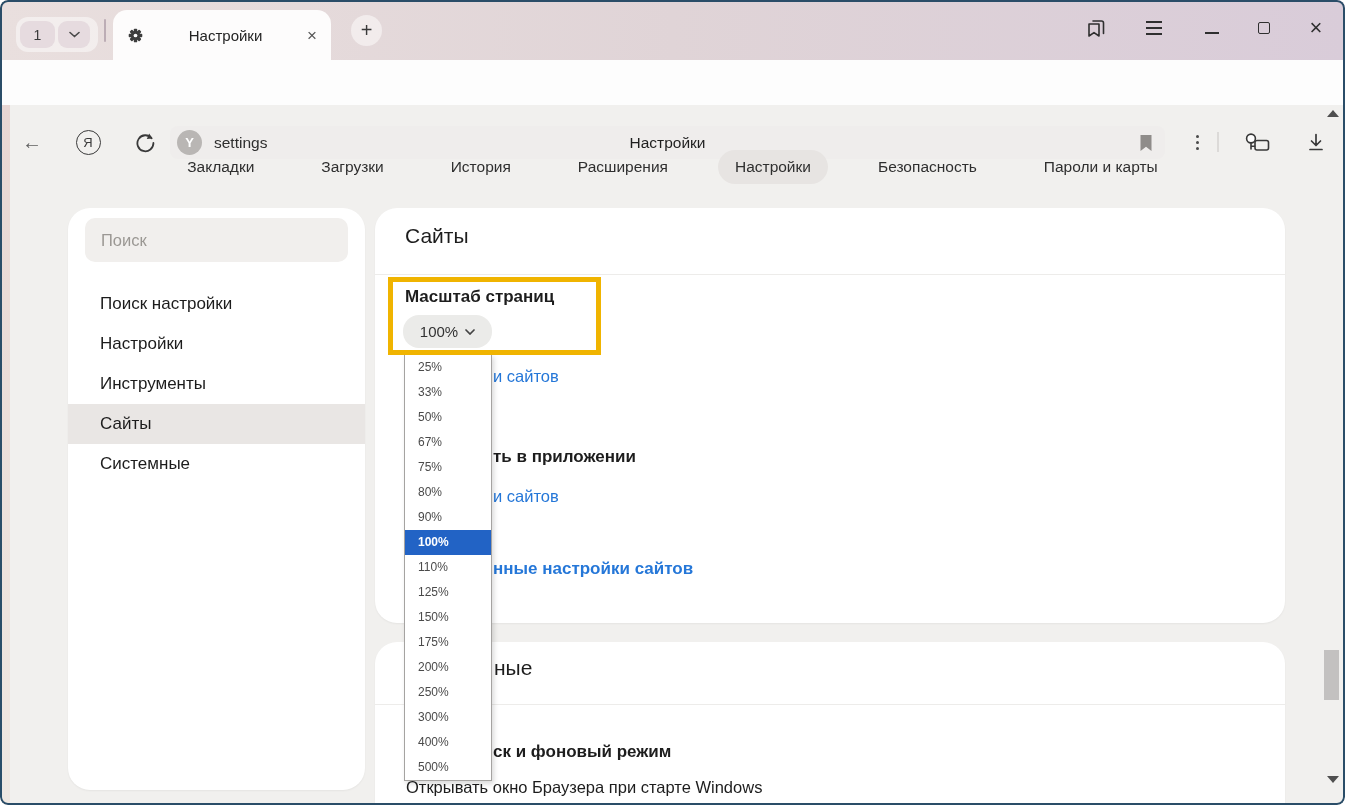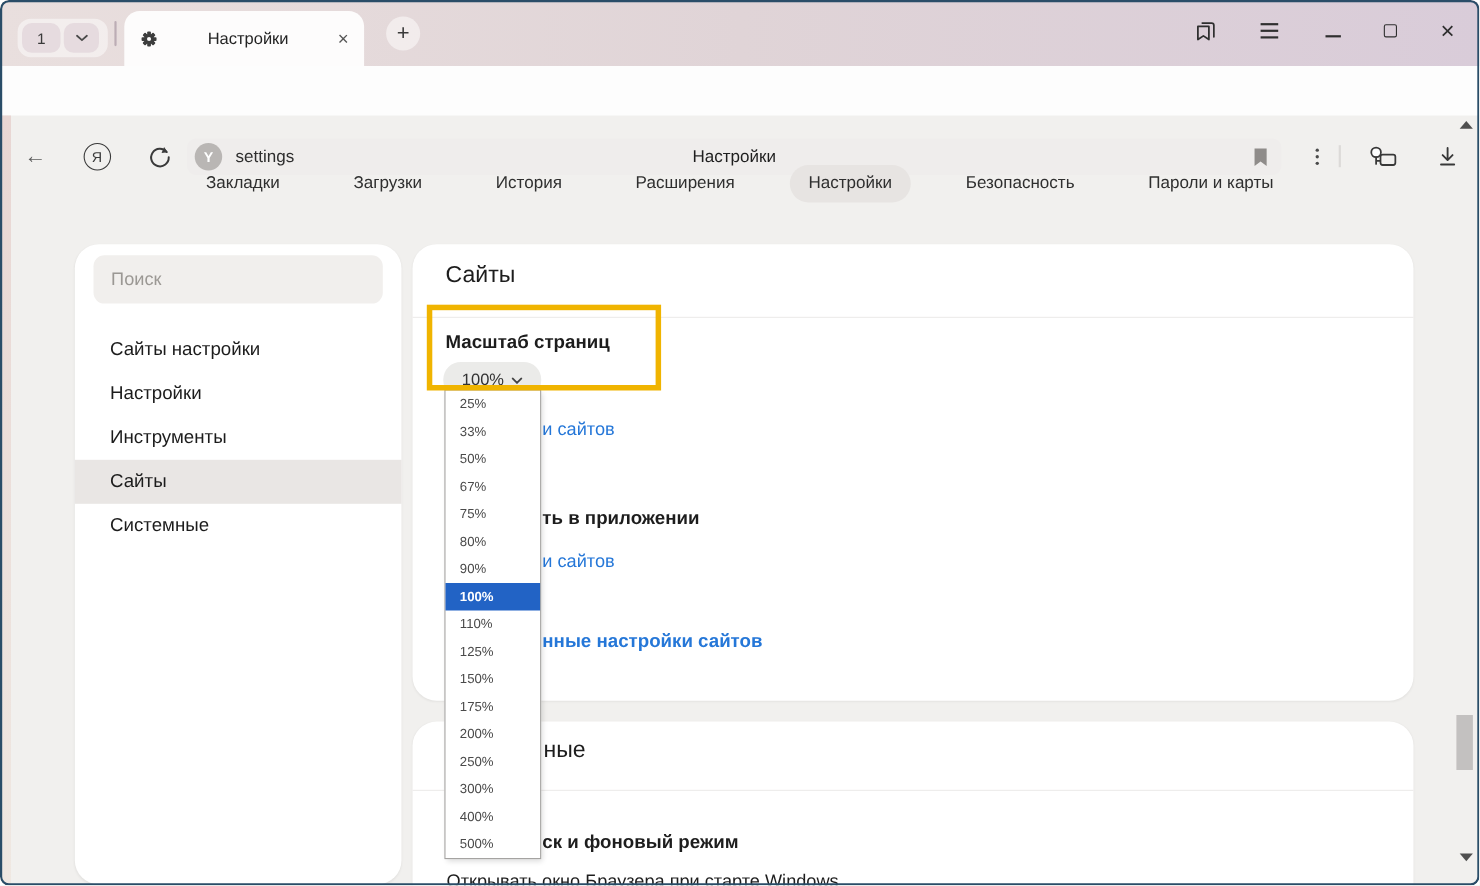--- a/index.html
+++ b/index.html
@@ -58,21 +58,21 @@
   .vdiv2 { position:absolute; left:1217px; top:72px; width:2px; height:20px; background:#dcdad8; }
 
   
   .left-strip { position:absolute; left:0; top:105px; width:10px; height:700px;
     background:linear-gradient(180deg,#e8d6d3 0%,#efe8e2 100%); }
   .navrow { position:absolute; left:0; top:147px; width:1345px; height:40px;
     display:flex; align-items:center; justify-content:center;gap:33px; }
   .nav-item { padding:8px 17px; font-size:15.5px; color:#2f2f2f; border-radius:18px; white-space:nowrap; cursor:default; }
   .nav-item.selected { background:#e7e4e2; }
 
-  .panel { position:absolute; background:#ffffff; border-radius:22px; box-shadow:0 1px 2px rgba(0,0,0,.05);margin-top:14px; }
+  .panel { position:absolute; background:#ffffff; border-radius:22px; box-shadow:0 1px 2px rgba(0,0,0,.05); }
   .sidebar { left:68px; top:208px; width:297px; height:582px; }
   .search-input { position:absolute; left:17px; top:10px; width:263px; height:44px;
     background:#f1efed; border:none; border-radius:10px; padding-left:16px;
     font-size:16.5px; color:#2a2a2a; font-family:"Liberation Sans", sans-serif; outline:none; }
   .search-input::placeholder { color:#9b9894; }
   .side-item { position:absolute; left:0; width:100%; height:40px; line-height:40px;
     padding-left:32px; font-size:17px; color:#1c1c1c; cursor:default; }
   .side-item.selected { background:#e9e6e4; }
 
   .panel1 { left:375px; top:208px; width:910px; height:415px; }
@@ -209,21 +209,21 @@
     <span class="nav-item">Загрузки</span>
     <span class="nav-item">История</span>
     <span class="nav-item">Расширения</span>
     <span class="nav-item selected">Настройки</span>
     <span class="nav-item">Безопасность</span>
     <span class="nav-item">Пароли и карты</span>
   </div>
 
   <div class="panel sidebar">
     <input class="search-input" type="text" placeholder="Поиск" style="">
-    <div class="side-item" style="top:76px;">Сайты настройки</div>
+    <div class="side-item" style="top:76px;">Поиск настройки</div>
     <div class="side-item" style="top:116px;">Настройки</div>
     <div class="side-item" style="top:156px;">Инструменты</div>
     <div class="side-item selected" style="top:196px;">Сайты</div>
     <div class="side-item" style="top:236px;">Системные</div>
   </div>
 
   <div class="panel panel1">
     <div class="sec-title" style="left:30px; top:16px;">Сайты</div>
     <div class="hdiv" style="top:66px;"></div>
 

